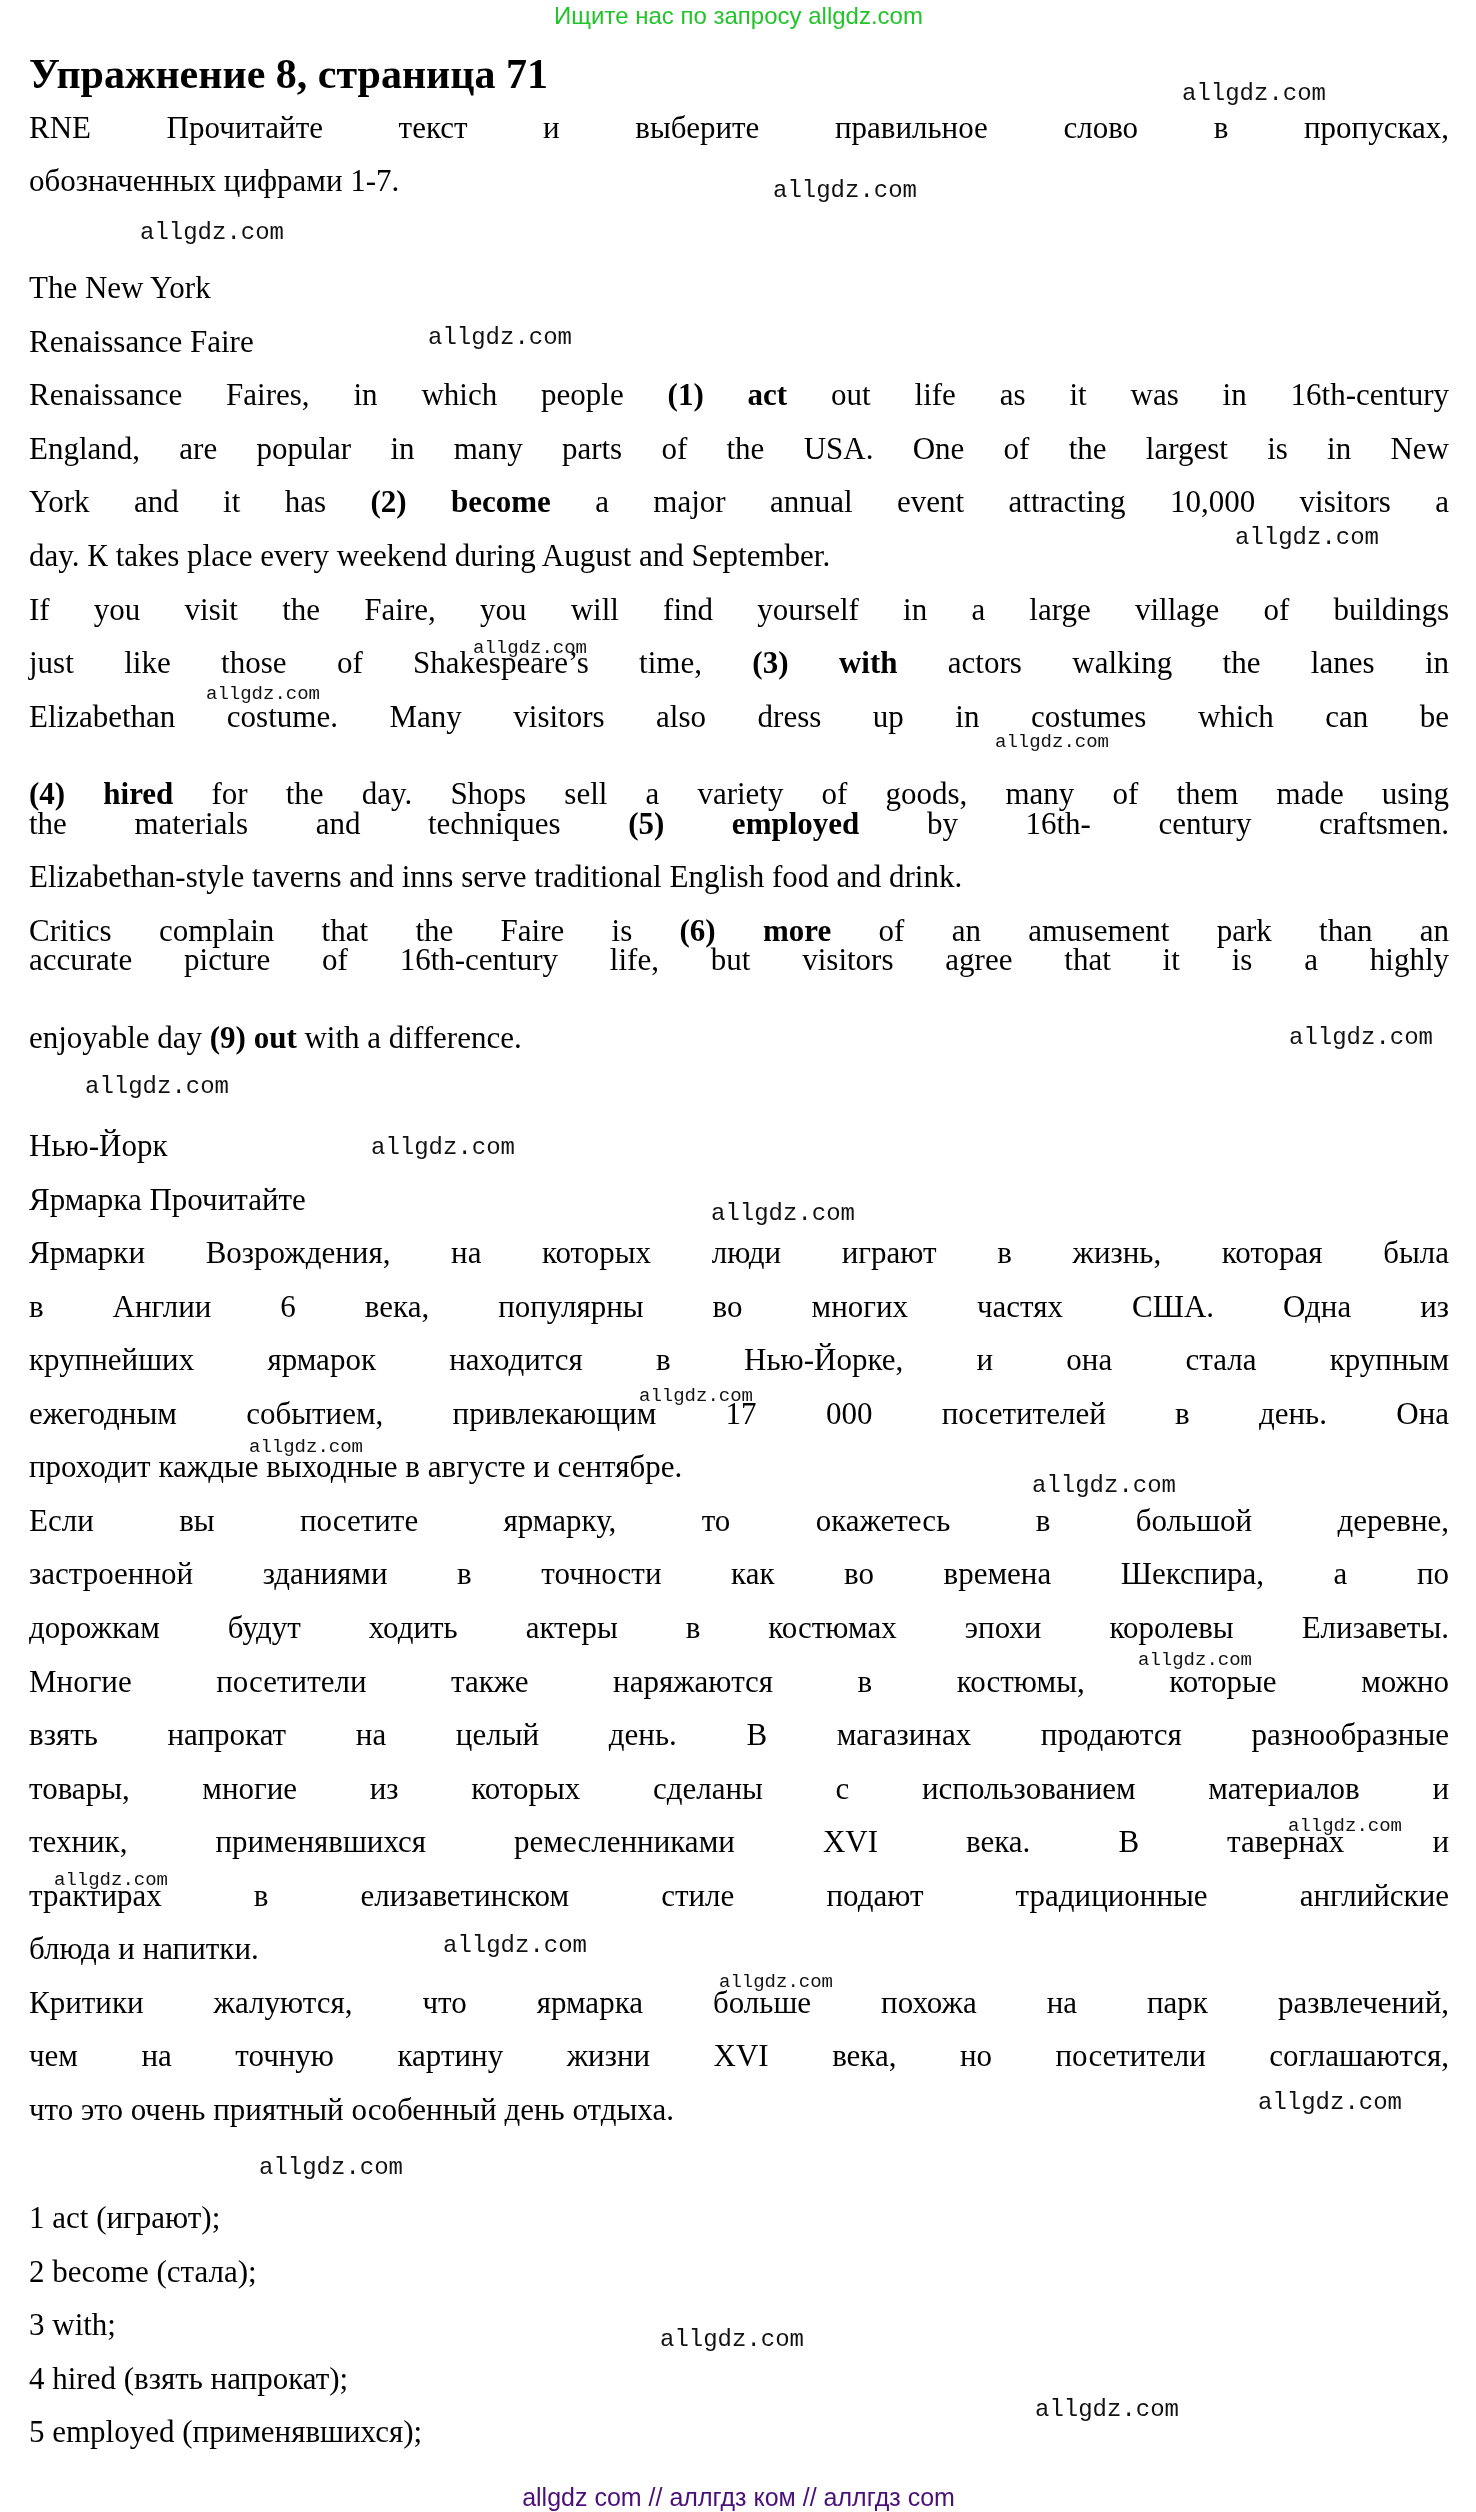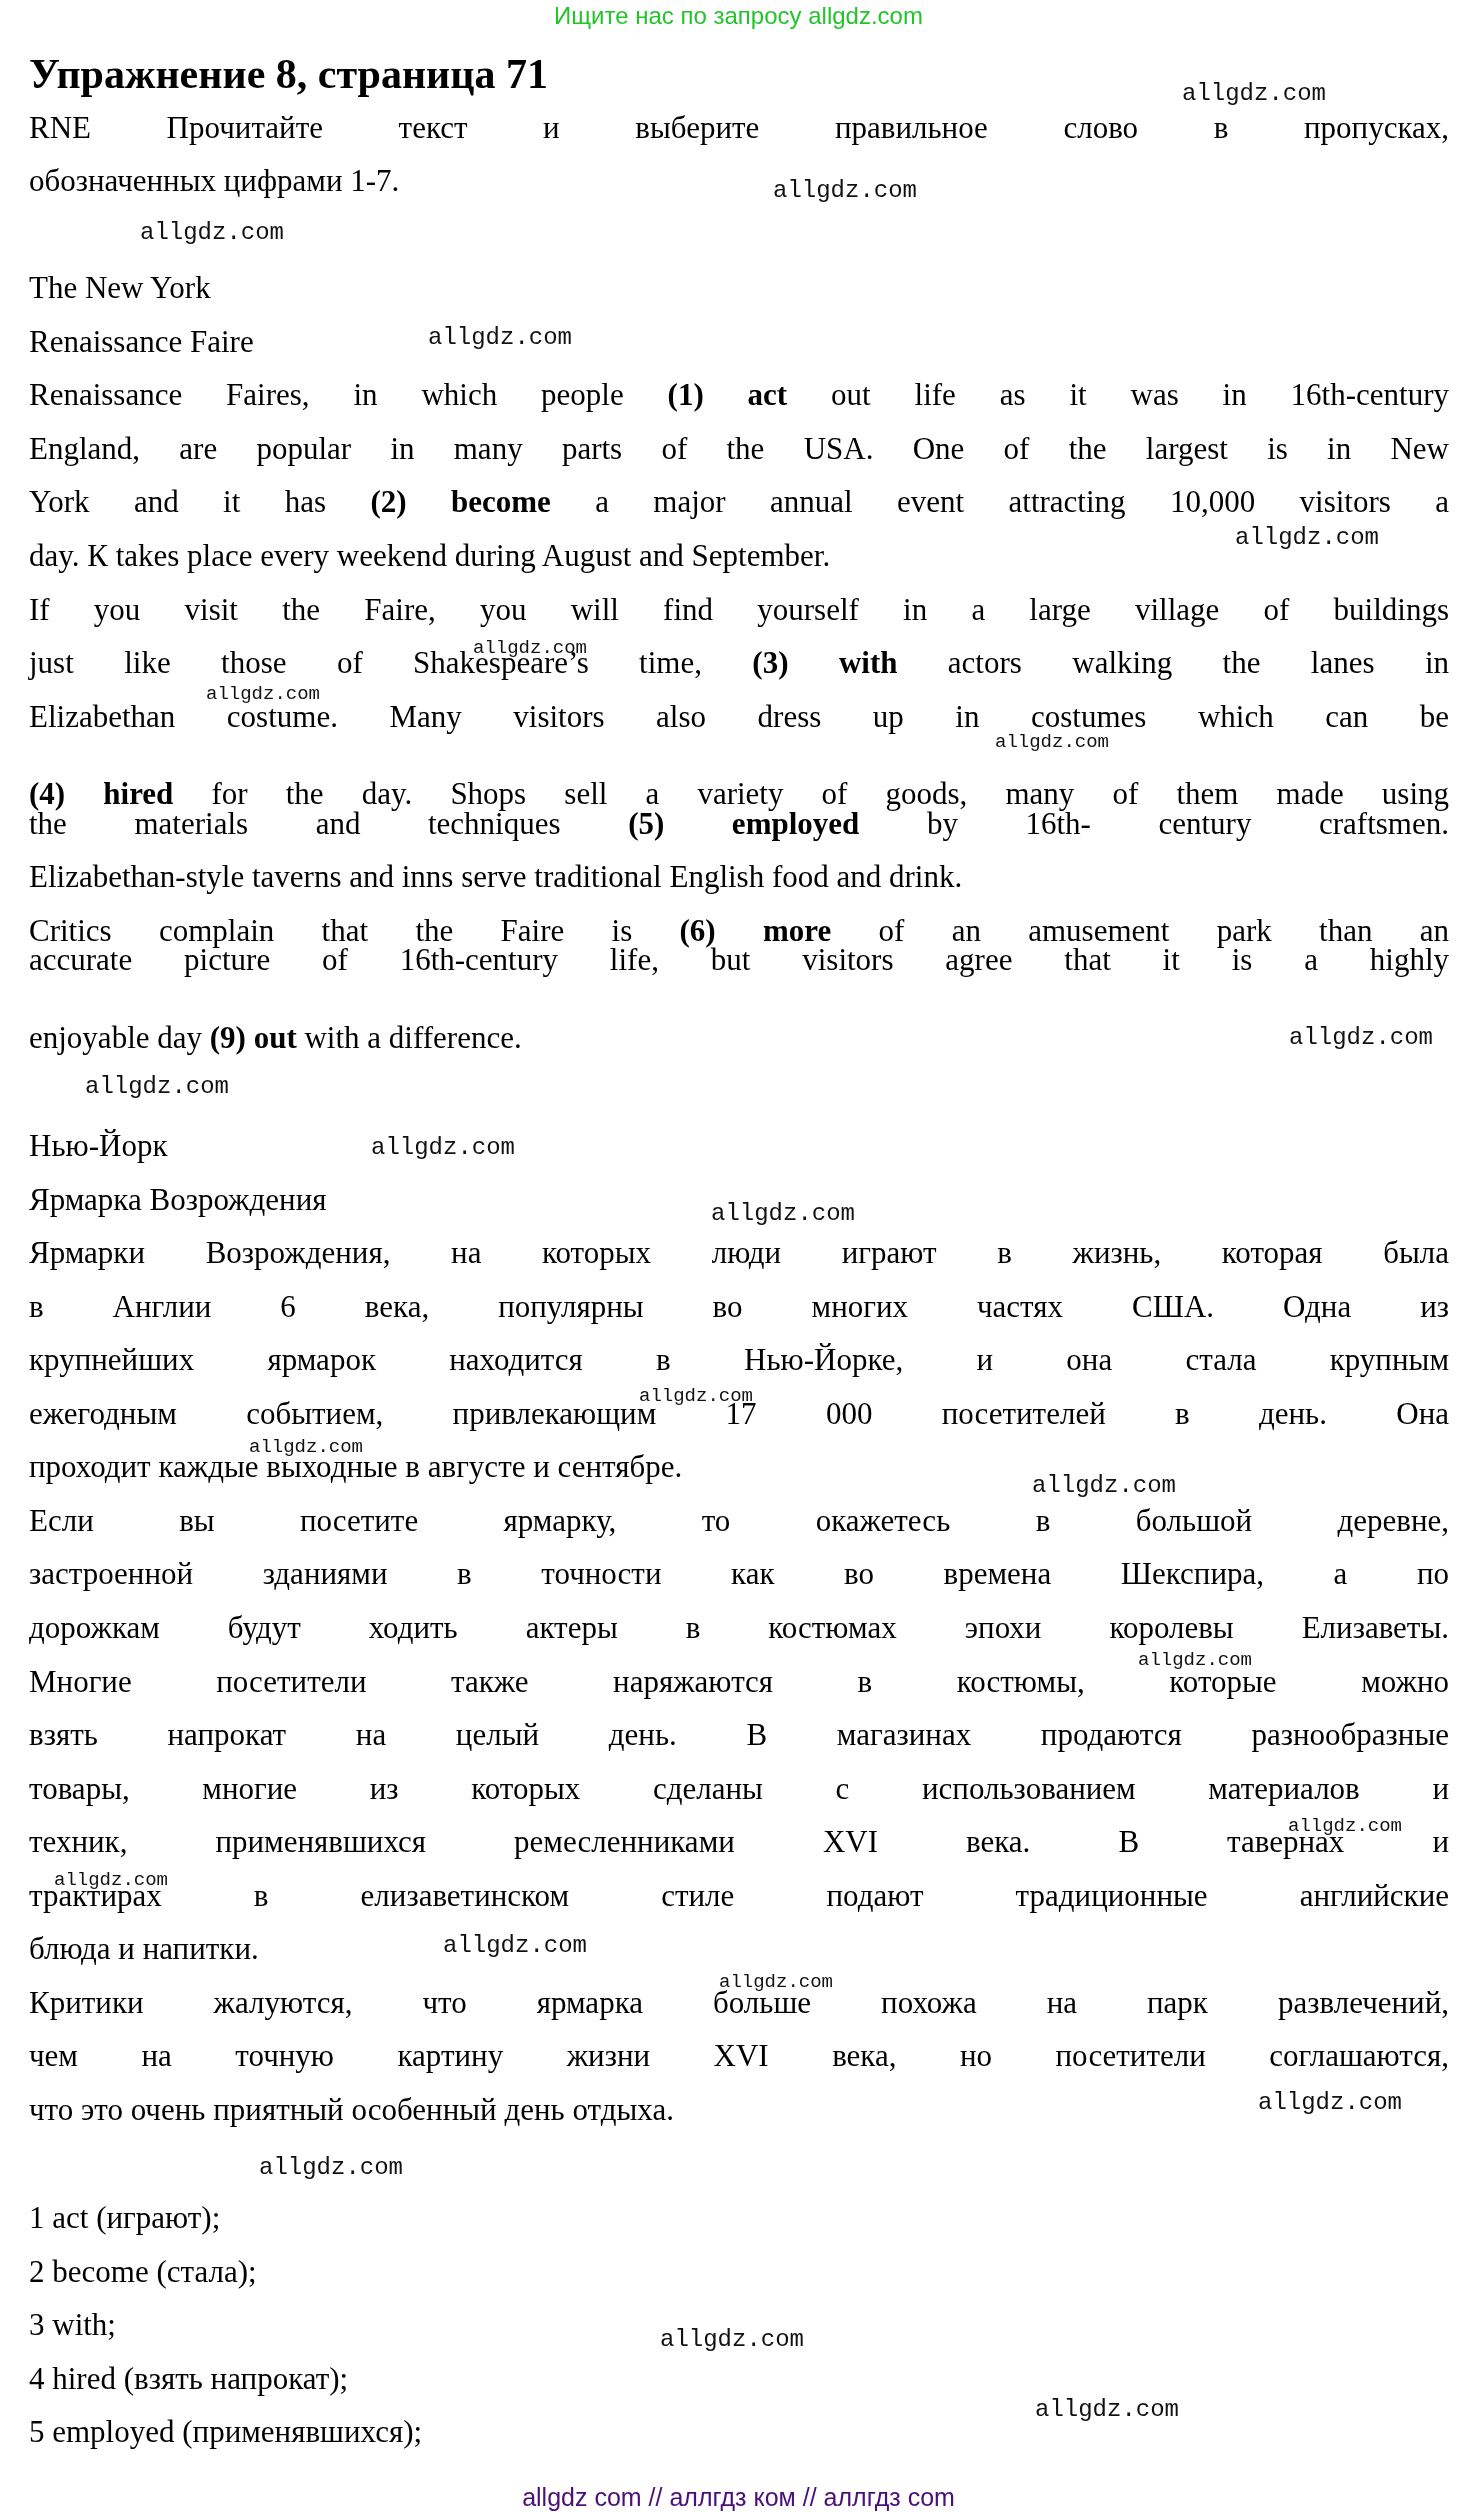--- a/index.html
+++ b/index.html
@@ -40,21 +40,21 @@
 <div class="line j" style="top:639px"><span>just like those of Shakespeare’s time, </span><b>(3) with</b><span> actors walking the lanes in</span></div>
 <div class="line j" style="top:693px"><span>Elizabethan costume. Many visitors also dress up in costumes which can be</span></div>
 <div class="line j" style="top:770px"><b>(4) hired</b><span> for the day. Shops sell a variety of goods, many of them made using</span></div>
 <div class="line j" style="top:800px"><span>the materials and techniques </span><b>(5) employed</b><span> by 16th- century craftsmen.</span></div>
 <div class="line" style="top:853px"><span>Elizabethan-style taverns and inns serve traditional English food and drink.</span></div>
 <div class="line j" style="top:907px"><span>Critics complain that the Faire is </span><b>(6) more</b><span> of an amusement park than an</span></div>
 <div class="line j" style="top:936px"><span>accurate picture of 16th-century life, but visitors agree that it is a highly</span></div>
 <div class="line" style="top:1014px"><span>enjoyable day </span><b>(9) out</b><span> with a difference.</span></div>
 
 <div class="line" style="top:1122px">Нью-Йорк</div>
-<div class="line" style="top:1176px">Ярмарка Возрождения</div>
+<div class="line" style="top:1176px">Ярмарка Прочитайте</div>
 <div class="line j" style="top:1229px">Ярмарки Возрождения, на которых люди играют в жизнь, которая была</div>
 <div class="line j" style="top:1283px">в Англии 6 века, популярны во многих частях США. Одна из</div>
 <div class="line j" style="top:1336px">крупнейших ярмарок находится в Нью-Йорке, и она стала крупным</div>
 <div class="line j" style="top:1390px">ежегодным событием, привлекающим 17 000 посетителей в день. Она</div>
 <div class="line" style="top:1443px">проходит каждые выходные в августе и сентябре.</div>
 <div class="line j" style="top:1497px">Если вы посетите ярмарку, то окажетесь в большой деревне,</div>
 <div class="line j" style="top:1550px">застроенной зданиями в точности как во времена Шекспира, а по</div>
 <div class="line j" style="top:1604px">дорожкам будут ходить актеры в костюмах эпохи королевы Елизаветы.</div>
 <div class="line j" style="top:1658px">Многие посетители также наряжаются в костюмы, которые можно</div>
 <div class="line j" style="top:1711px">взять напрокат на целый день. В магазинах продаются разнообразные</div>

